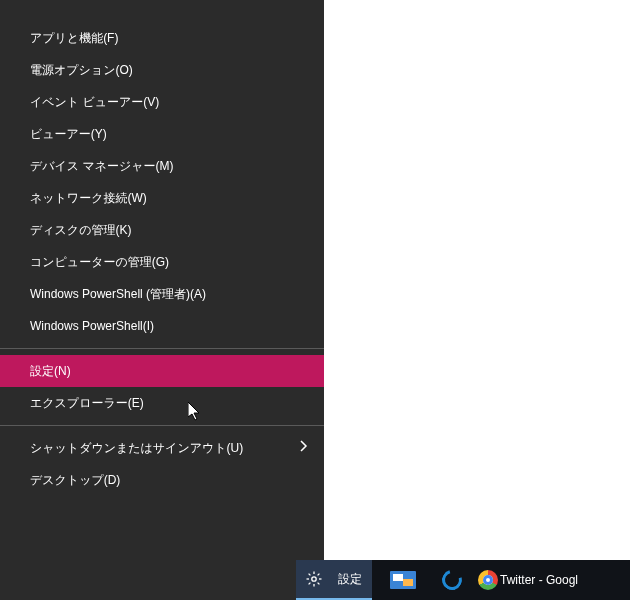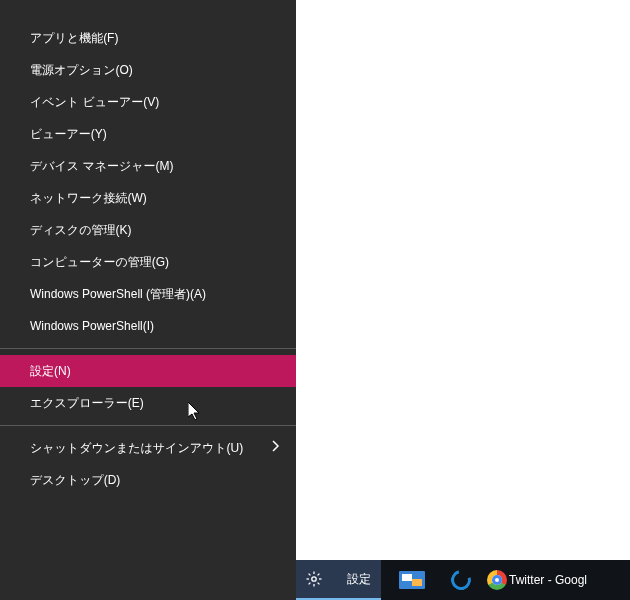--- a/index.html
+++ b/index.html
@@ -9,21 +9,21 @@
   background: #fff;
   font-family: "Yu Gothic UI", "Meiryo", sans-serif;
   font-size: 12px;
   overflow: hidden;
   position: relative;
 }
 .context-menu {
   position: absolute;
   left: 0;
   top: 0;
-  width: 296px;
+  width: 324px;
   height: 600px;
   background: #2b2b2b;
   color: #fff;
   padding-top: 22px;
 }
 .menu-item {
   height: 32px;
   line-height: 32px;
   padding-left: 30px;
   padding-right: 16px;
@@ -60,21 +60,21 @@
   background: #101318;
   display: flex;
   align-items: center;
   color: #fff;
 }
 .task-btn {
   height: 40px;
   display: flex;
   align-items: center;
   padding: 0 10px;
-  gap: 25px;
+  gap: 16px;
 }
 .task-btn.active {
   background: #2a3950;
   border-bottom: 2px solid #76b9ed;
 }
 .task-btn.edge { padding: 0 8px; }
 .task-btn.chrome { padding: 0 6px 0 8px; gap: 2px; }
 .gear {
   width: 16px; height: 16px; display: inline-block;
 }

